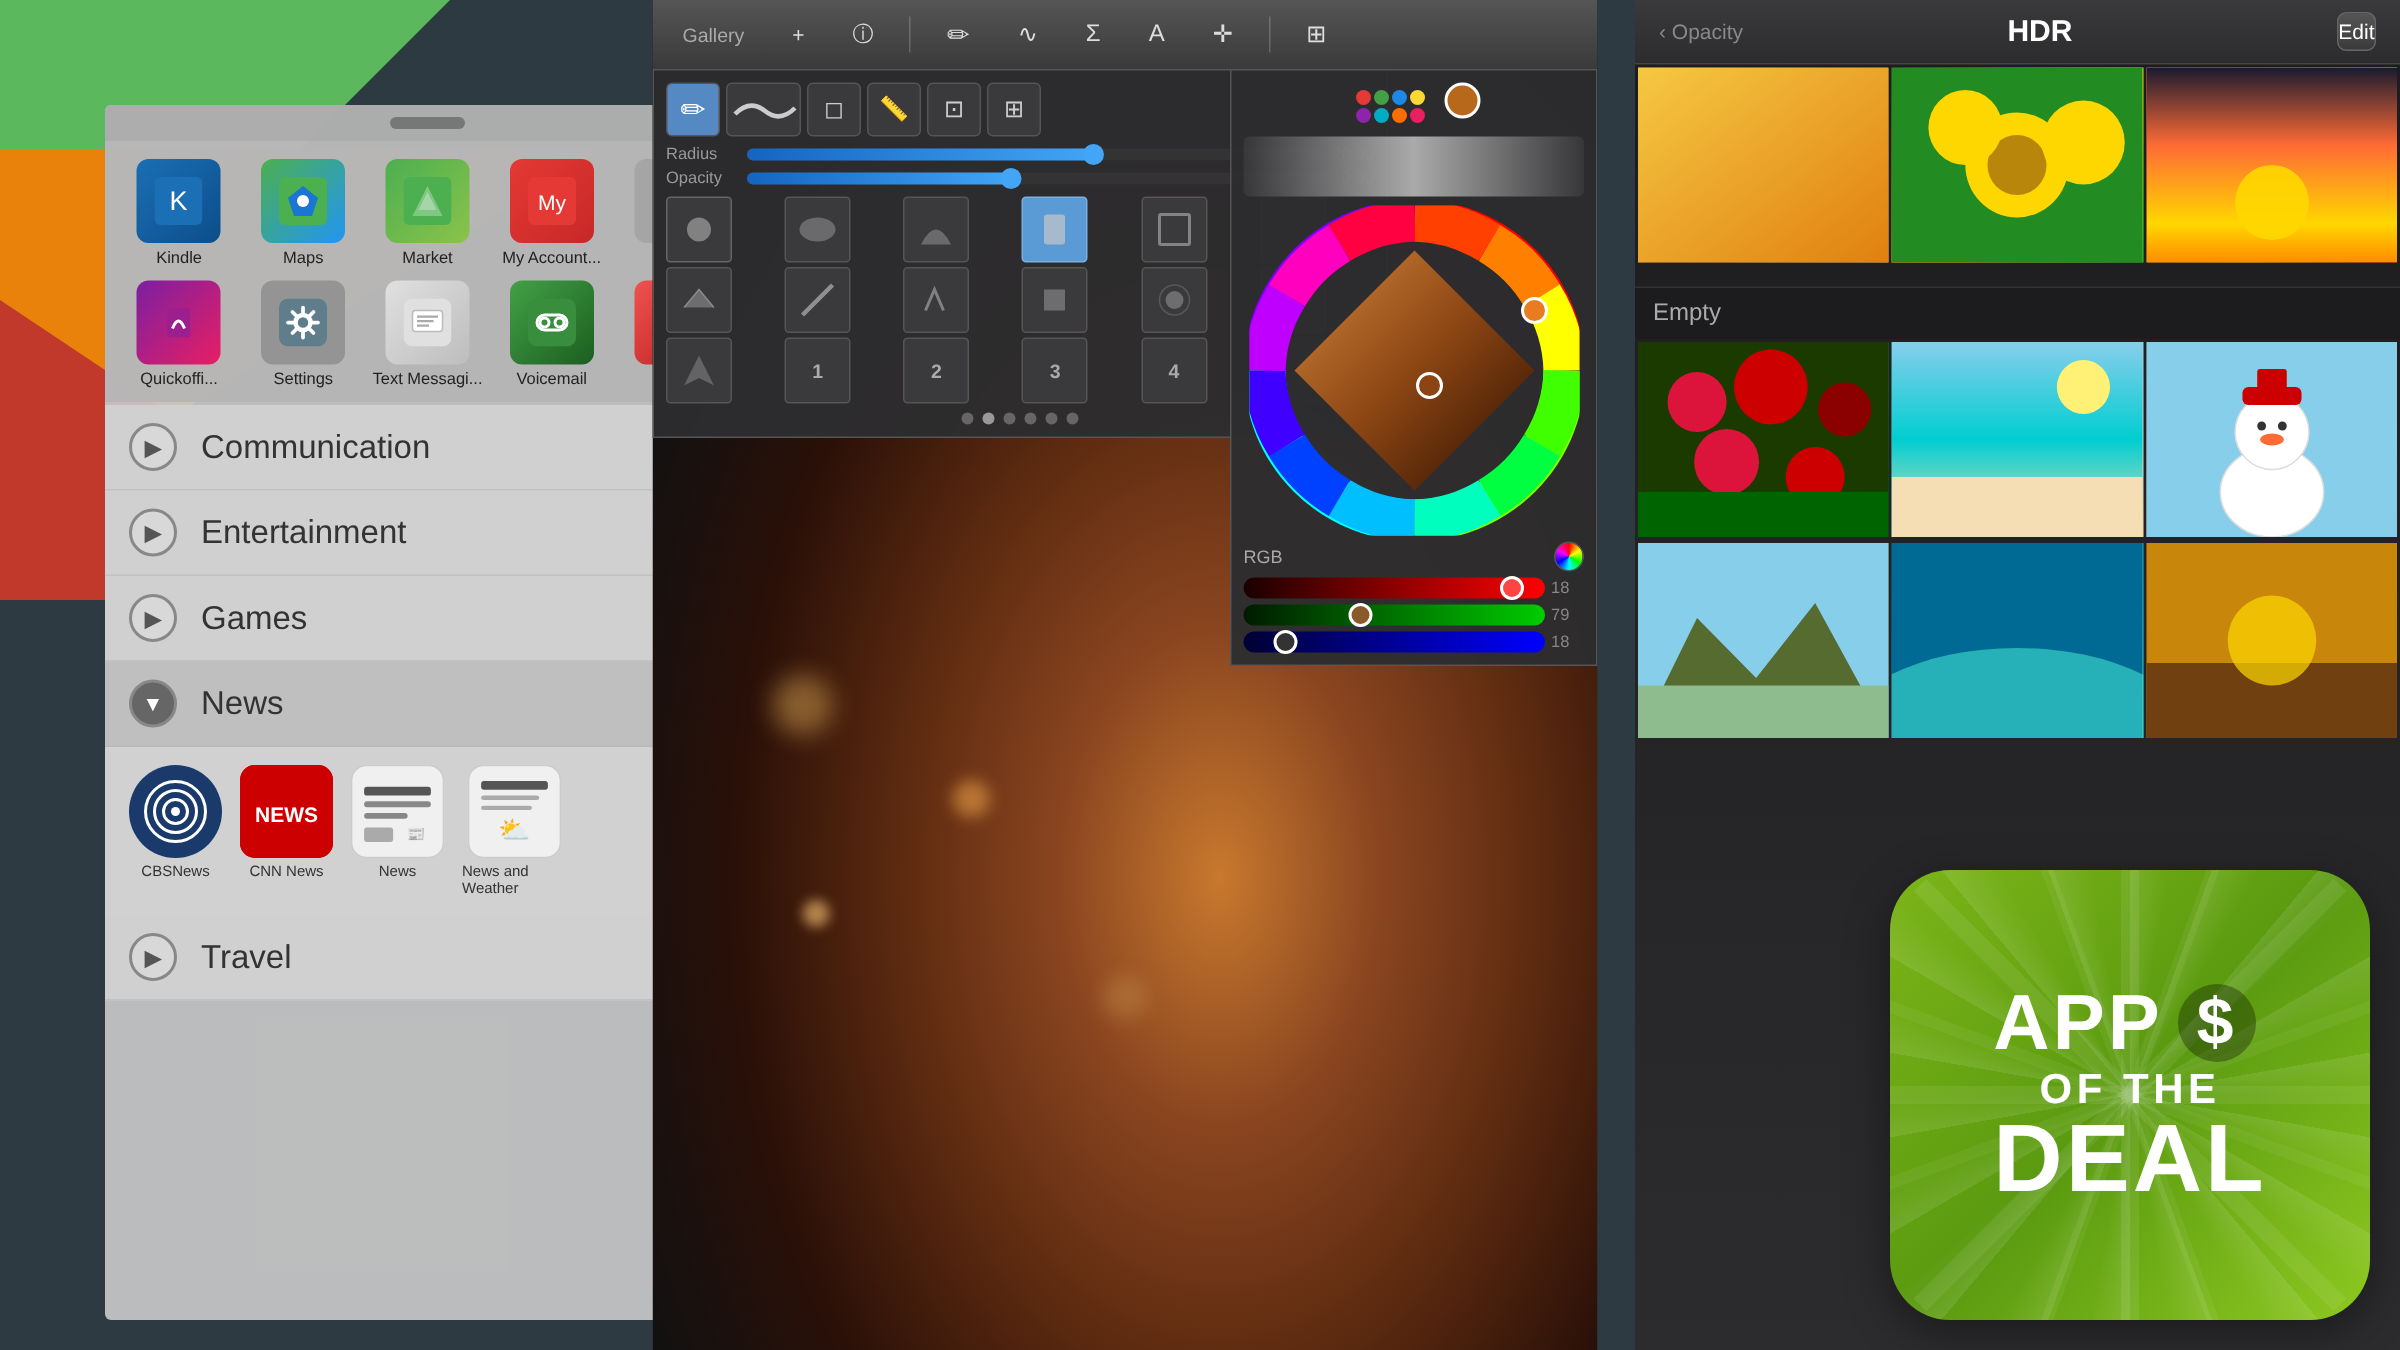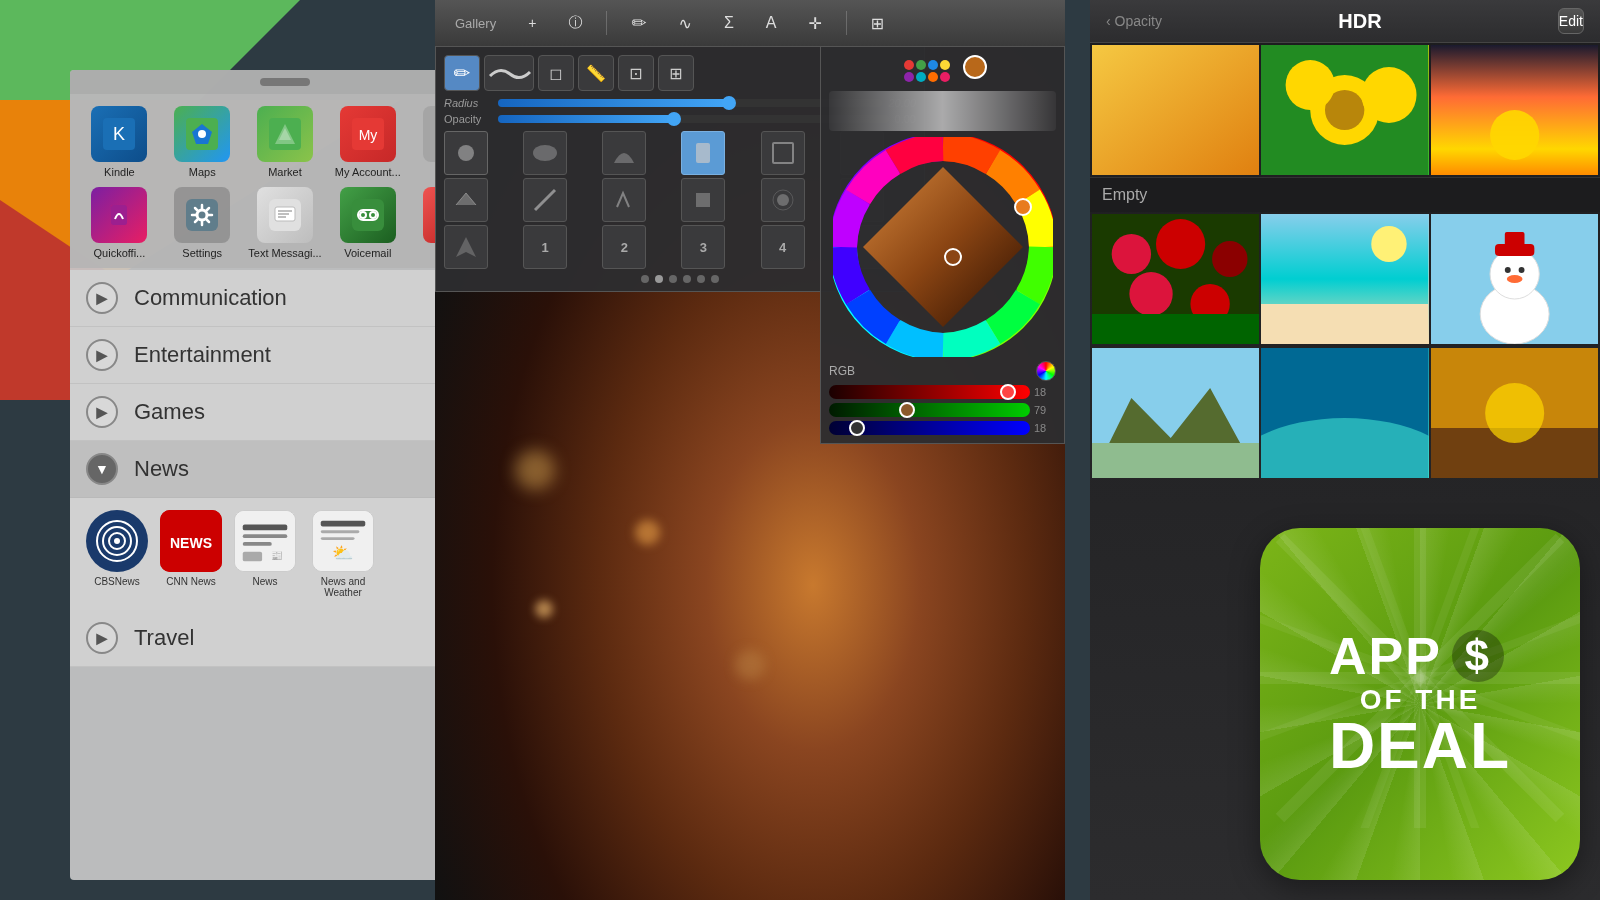--- a/index.html
+++ b/index.html
@@ -156,21 +156,21 @@
       justify-content: center;
       font-size: 10px;
       font-weight: bold;
       color: white;
       text-align: center;
     }
 
     .news-app-label {
       font-size: 10px;
       color: #333;
-      text-align: center;
+      text-align: left;
       max-width: 70px;
     }
 
     .icon-cbsnews { background: #1a3a6b; border-radius: 50%; }
     .icon-cnnnews { background: #cc0000; }
     .icon-news { background: #f5f5f5; border: 1px solid #ccc; color: #333; }
     .icon-newsweather { background: #f5f5f5; border: 1px solid #ccc; color: #333; }
 
     
     .middle-panel {
@@ -278,21 +278,21 @@
     .photo-beach { background: linear-gradient(135deg, #00CED1, #87CEEB, #F5DEB3); }
     .photo-snowman { background: linear-gradient(135deg, #87CEEB, #f5f5f5, #e0e0e0, #CC0000); }
     .photo-landscape { background: linear-gradient(135deg, #556B2F, #8FBC8F, #87CEEB); }
 
     
     .app-deal-badge {
       position: absolute;
       bottom: 20px;
       right: 20px;
       width: 320px;
-      height: 352px;
+      height: 300px;
       background: linear-gradient(135deg, #7cb518, #5a9a10, #8dc820);
       border-radius: 40px;
       display: flex;
       flex-direction: column;
       align-items: center;
       justify-content: center;
       box-shadow: 0 8px 30px rgba(0,0,0,0.4);
       overflow: hidden;
     }
 
@@ -573,21 +573,21 @@
             <path d="M5 20 Q15 10 25 18 Q35 26 45 16" fill="none" stroke="#ccc" stroke-width="3"></path>
           </svg>
       </div>
       <div class="tool-small">◻</div>
       <div class="tool-small">📏</div>
       <div class="tool-small">⊡</div>
       <div class="tool-small">⊞</div>
       <div style="flex:1;"></div>
     </div>
 
-    <div style="display:flex;align-items:center;gap:6px;margin-bottom:4px;font-style:italic;">
+    <div style="display:flex;align-items:center;gap:6px;margin-bottom:4px;">
       <span style="color:#999;font-size:11px;width:48px;">Radius</span>
       <div style="flex:1;height:8px;background:#333;border-radius:4px;position:relative;">
         <div style="width:60%;height:100%;background:linear-gradient(to right,#1565c0,#42a5f5);border-radius:4px;"></div>
         <div style="position:absolute;top:-3px;left:60%;width:14px;height:14px;background:#42a5f5;border-radius:50%;transform:translateX(-50%);"></div>
       </div>
       <span style="color:#888;font-size:11px;">20.00</span>
     </div>
     <div style="display:flex;align-items:center;gap:6px;margin-bottom:6px;">
       <span style="color:#999;font-size:11px;width:48px;">Opacity</span>
       <div style="flex:1;height:8px;background:#333;border-radius:4px;position:relative;">
@@ -806,21 +806,21 @@
           <stop offset="80%" stop-color="#FFD700"></stop>
           <stop offset="100%" stop-color="#FF8C00"></stop>
         </linearGradient>
           </defs>
         <rect width="170" height="130" fill="url(#g3)"></rect>
         <circle cx="85" cy="90" r="25" fill="#FFD700" opacity="0.9"></circle>
       </svg>
     </div>
   </div>
 
-  <div style="display:flex;align-items:center;padding:8px 12px;background:#1c1c1e;border-top:1px solid #333;">
+  <div style="display:flex;align-items:center;padding:8px 12px;background:#1c1c1e;border-top:1px solid #333;margin-top:14px;">
     <span style="color:#aaa;font-size:16px;">Empty</span>
   </div>
 
   <div class="photo-grid">
     <div class="photo-item photo-red-flowers">
       <svg width="100%" height="130" viewBox="0 0 170 130" preserveAspectRatio="none">
         <rect width="170" height="130" fill="#1a3a00"></rect>
         <circle cx="40" cy="40" r="20" fill="#DC143C"></circle>
         <circle cx="90" cy="30" r="25" fill="#CC0000"></circle>
         <circle cx="140" cy="45" r="18" fill="#8B0000"></circle>

